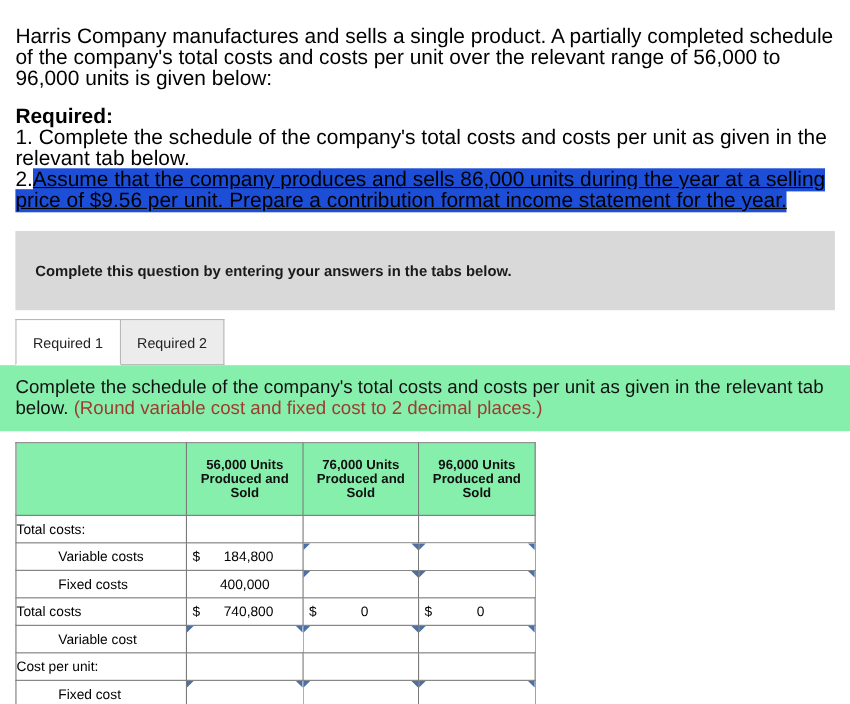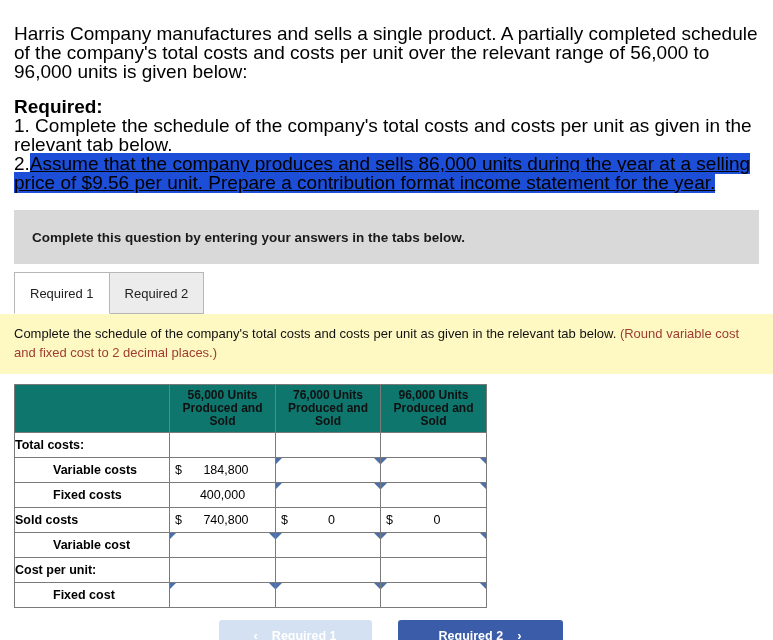--- a/index.html
+++ b/index.html
@@ -24,21 +24,21 @@
   }
   .prompt p { margin: 0 0 0 0; }
   .prompt .spacer { height: 16px; }
   .req-label { font-weight: bold; }
   .sel { background: #1d4ed8; text-decoration: underline; }
 
   
   .banner {
     margin: 18px 14px 0 14px;
     background: #d9d9d9;
-    height: 54px;
+    height: 72px;
     display: flex;
     align-items: center;
     padding: 0 18px;
     box-sizing: border-box;
   }
   .banner-text {
     font-size: 13.5px;
     font-weight: bold;
     color: #1a1a1a;
   }
@@ -69,23 +69,23 @@
     border-bottom: 1px solid #ffffff;
     z-index: 3;
   }
   .tab.inactive {
     background: #ececec;
     border-left: none;
   }
 
   
   .instr {
-    background: #fef9c3;
+    background: #86efac;
     padding: 10px 14px 12px 14px;
-    font-size: 13px;
+    font-size: 17px;
     line-height: 19px;
     color: #111;
     box-sizing: border-box;
   }
   .instr .note { color: #9e3b30; }
 
   
   .tablewrap { padding: 10px 0 0 14px; }
   table.sheet {
     border-collapse: collapse;
@@ -93,36 +93,35 @@
     width: 472px;
     font-size: 12.5px;
   }
   table.sheet td, table.sheet th {
     border: 1px solid #7a7a7a;
     height: 25px;
     box-sizing: border-box;
     padding: 0;
   }
   table.sheet th {
-    background: #0f766e;
+    background: #86efac;
     color: #101010;
     font-weight: bold;
     font-size: 12px;
     text-align: center;
-    height: 48px;
+    height: 66px;
     line-height: 13px;
     padding: 0 4px;
   }
   th.corner { background: #7ba2d6; }
 
   .lbl {
     padding-left: 6px;
     text-align: left;
     white-space: nowrap;
-    font-weight: bold;
   }
   .lbl.indent { padding-left: 38px; }
 
   
   .cell {
     position: relative;
   }
   .cell-inner {
     display: flex;
     align-items: center;
@@ -274,21 +273,21 @@
           <td class="cell input-cell">
             <span class="tri"></span>
             <span class="tri r"></span>
           </td>
           <td class="cell input-cell">
             <span class="tri"></span>
             <span class="tri r"></span>
           </td>
         </tr>
         <tr>
-          <td class="lbl">Sold costs</td>
+          <td class="lbl">Total costs</td>
           <td class="cell">
             <div class="cell-inner">
               <span class="cur">$</span>
               <span class="num">740,800</span>
             </div>
           </td>
           <td class="cell">
             <div class="cell-inner">
               <span class="cur">$</span>
               <span class="num">0</span>

